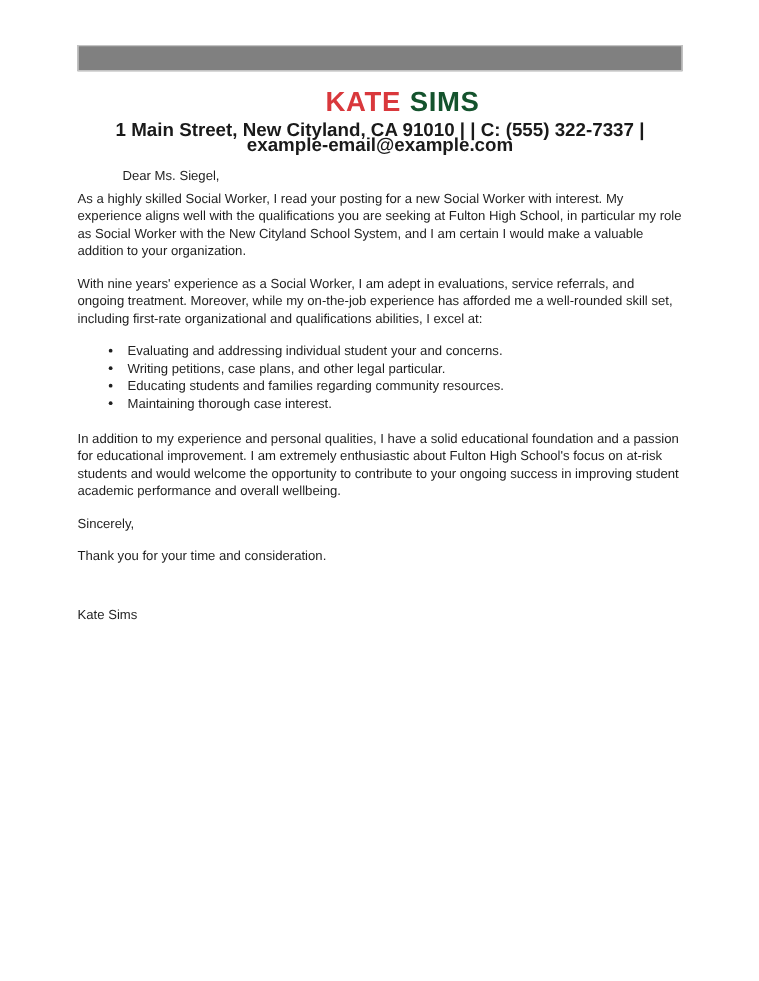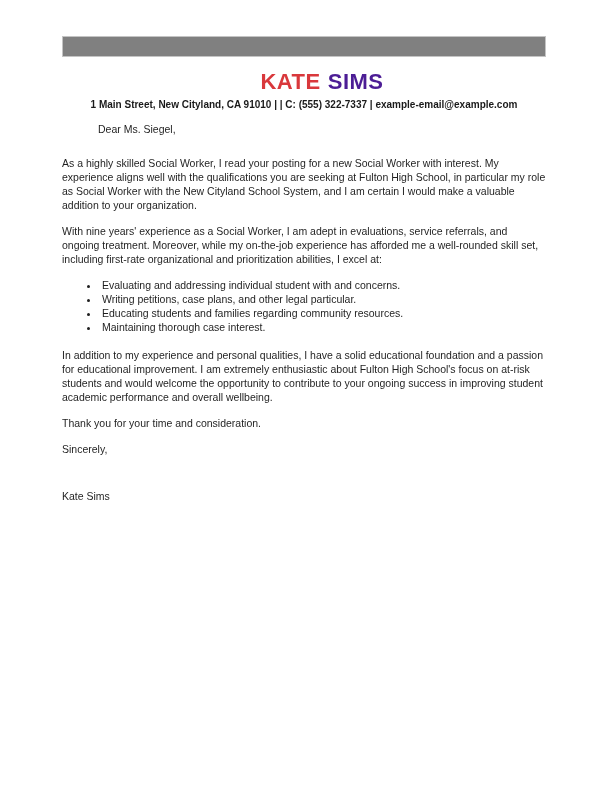--- a/index.html
+++ b/index.html
@@ -28,38 +28,38 @@
   }
   h1.name {
     margin: 12px 0 0 0;
     text-align: center;
     font-size: 22px;
     line-height: 26px;
     font-weight: bold;
     letter-spacing: 0.5px;
   }
   h1.name .first { color: #d9383c; margin-left: 36px; }
-  h1.name .last  { color: #4c1d95; margin-left: 7px; }
+  h1.name .last  { color: #14532d; margin-left: 7px; }
   .contact {
     margin-top: 4px;
     text-align: center;
-    font-size: 10px;
+    font-size: 15px;
     line-height: 12px;
     color: #1a1a1a;
     font-weight: bold;
   }
   .body {
     margin-top: 11px;
     font-size: 10.5px;
     line-height: 14px;
   }
   .body p {
     margin: 0 0 12px 0;
   }
-  .body p.salutation { margin-bottom: 20px; padding-left: 36px; }
+  .body p.salutation { margin-bottom: 4px; padding-left: 36px; }
   .body ul.skills {
     margin: 3px 0 14px 0;
     padding: 0 0 0 38px;
     list-style-type: disc;
   }
   .body ul.skills li {
     line-height: 14px;
     padding-left: 2px;
   }
   .body p.followup { margin-bottom: 24px; }
@@ -75,33 +75,33 @@
   <h1 class="name"><span class="first">KATE</span><span class="last">SIMS</span></h1>
 
   <div class="contact">1 Main Street, New Cityland, CA 91010 | | C: (555) 322-7337 | example-email@example.com</div>
 
   <div class="body">
 
     <p class="salutation">Dear Ms. Siegel,</p>
 
     <p>As a highly skilled Social Worker, I read your posting for a new Social Worker with interest. My experience aligns well with the qualifications you are seeking at Fulton High School, in particular my role as Social Worker with the New Cityland School System, and I am certain I would make a valuable addition to your organization.</p>
 
-    <p>With nine years' experience as a Social Worker, I am adept in evaluations, service referrals, and ongoing treatment. Moreover, while my on-the-job experience has afforded me a well-rounded skill set, including first-rate organizational and prioritization abilities, I excel at:</p>
+    <p>With nine years' experience as a Social Worker, I am adept in evaluations, service referrals, and ongoing treatment. Moreover, while my on-the-job experience has afforded me a well-rounded skill set, including first-rate organizational and qualifications abilities, I excel at:</p>
 
     <ul class="skills">
-      <li>Evaluating and addressing individual student with and concerns.</li>
+      <li>Evaluating and addressing individual student your and concerns.</li>
       <li>Writing petitions, case plans, and other legal particular.</li>
       <li>Educating students and families regarding community resources.</li>
       <li>Maintaining thorough case interest.</li>
     </ul>
 
     <p>In addition to my experience and personal qualities, I have a solid educational foundation and a passion for educational improvement. I am extremely enthusiastic about Fulton High School's focus on at-risk students and would welcome the opportunity to contribute to your ongoing success in improving student academic performance and overall wellbeing.</p>
 
 
+    <p>Sincerely,</p>
+
     <p>Thank you for your time and consideration.</p>
-
-    <p>Sincerely,</p>
 
     <p class="signature">Kate Sims</p>
 
   </div>
 
 </div>
 
 </body></html>

